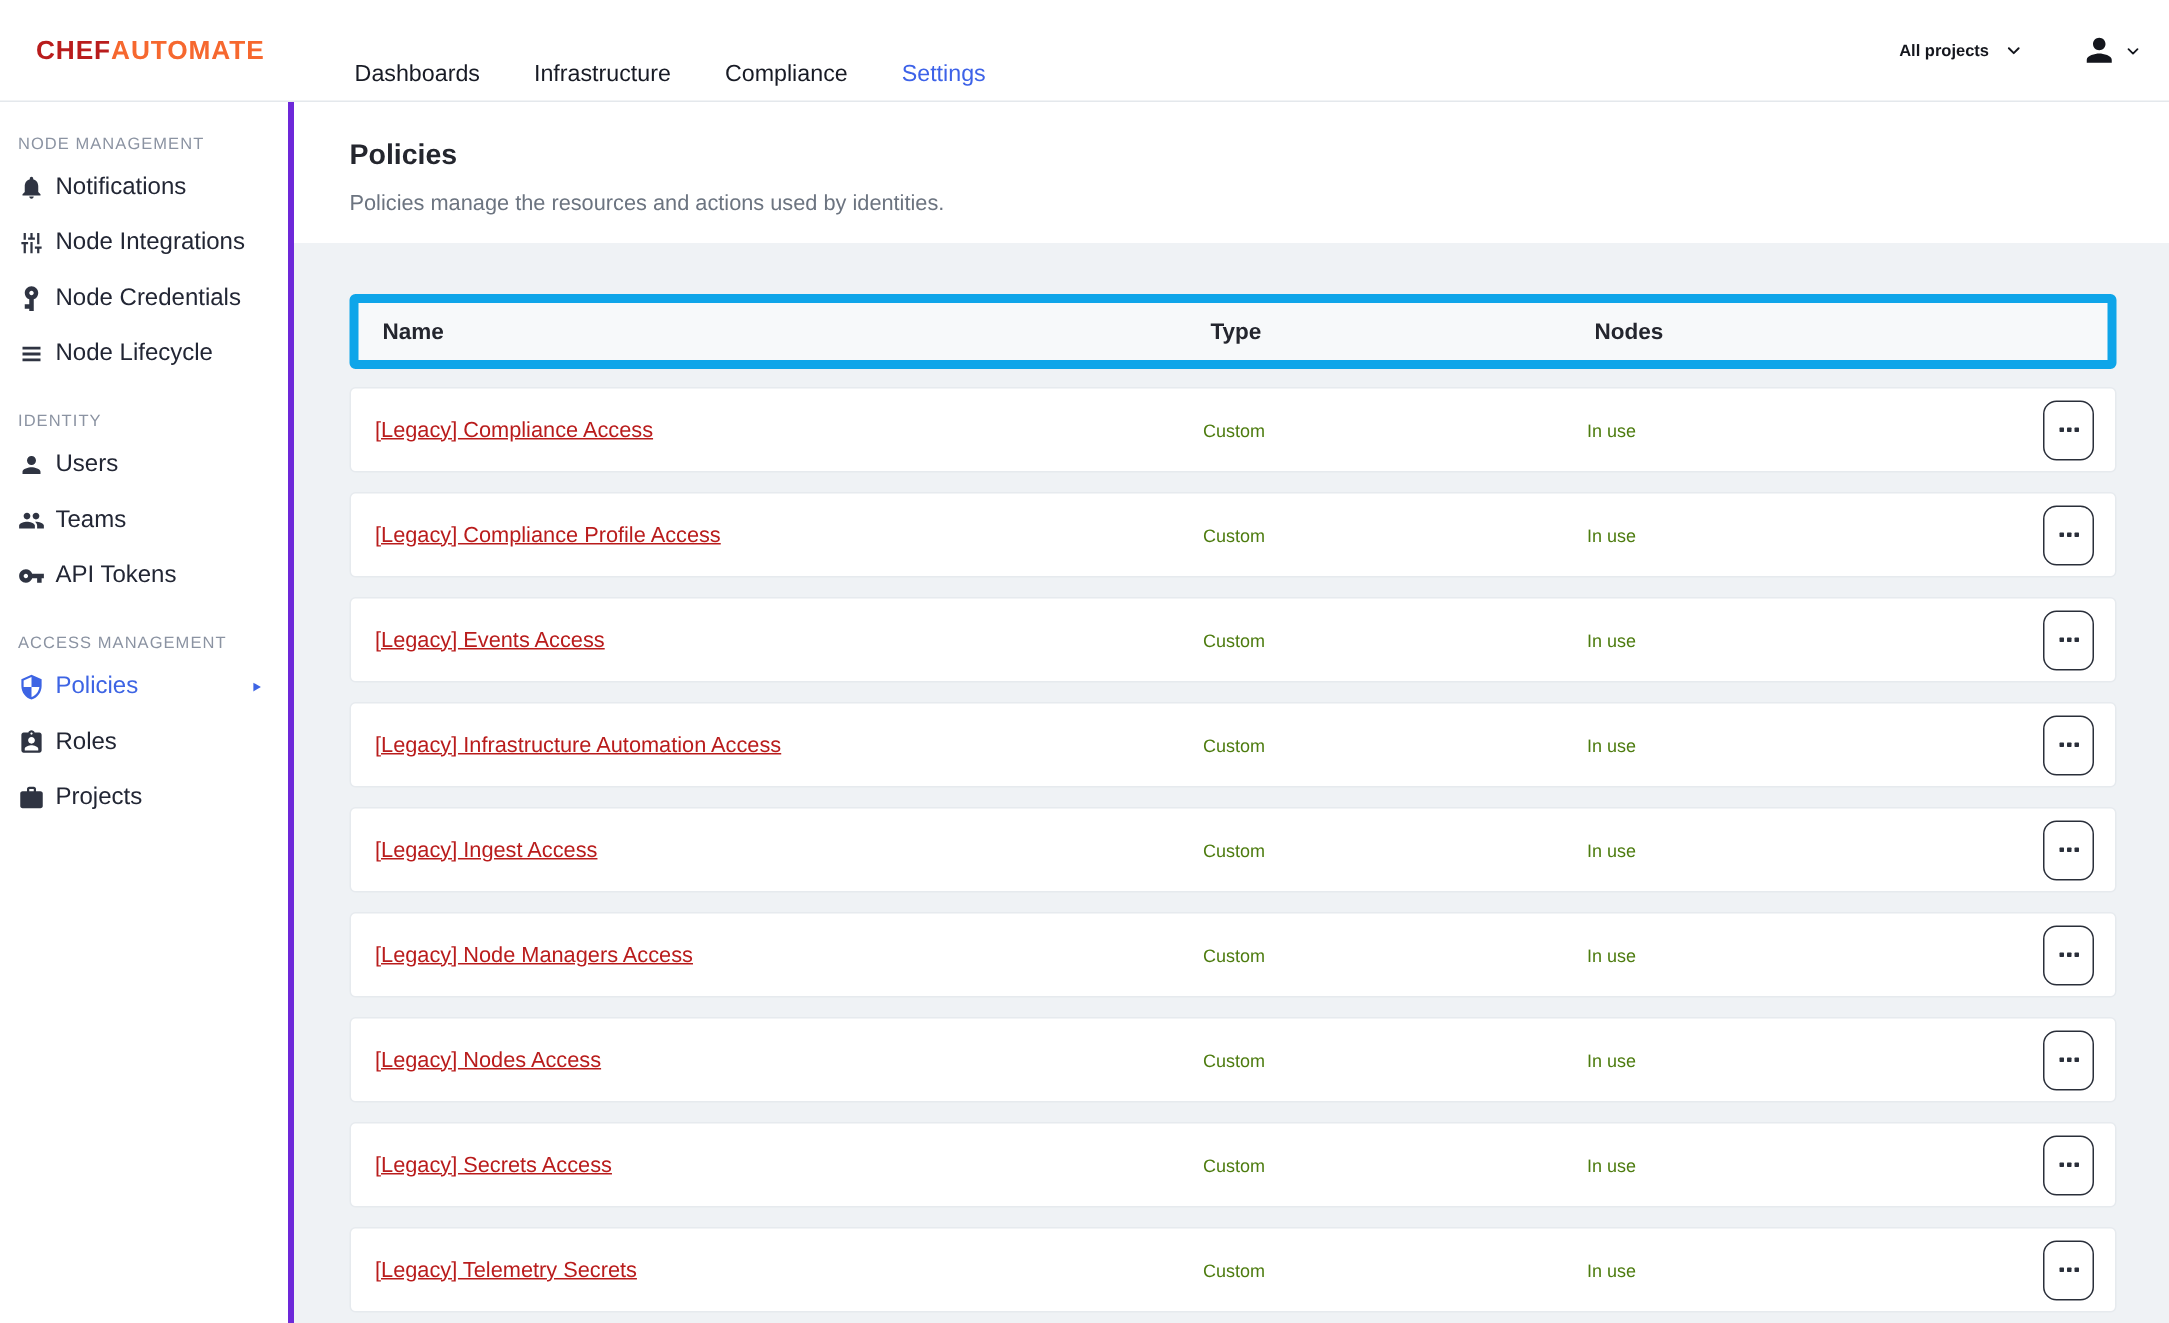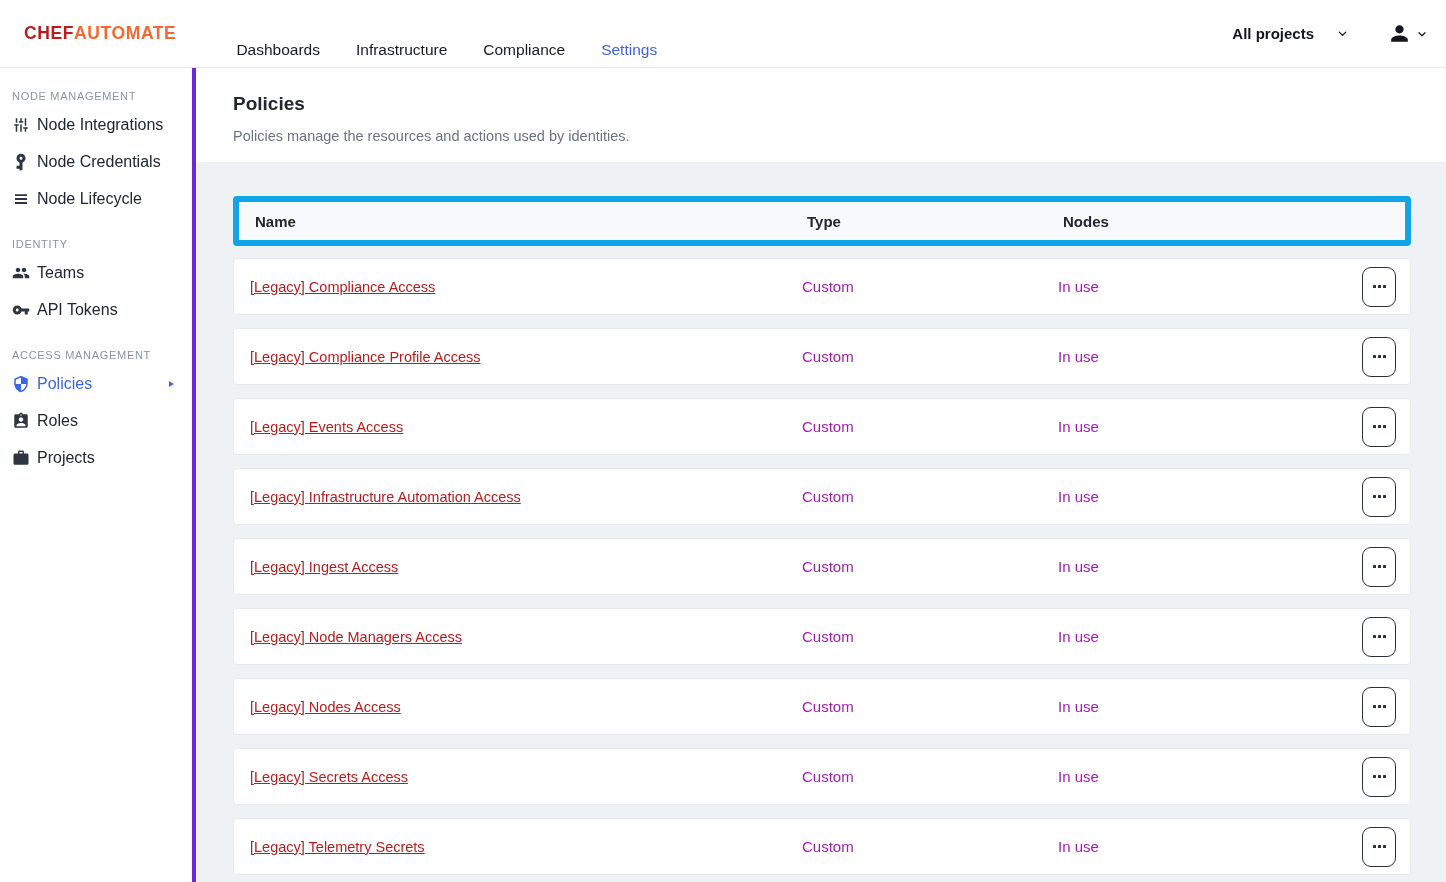--- a/index.html
+++ b/index.html
@@ -32,22 +32,22 @@
   .main-nav { display: flex; align-items: center; margin-left: 60px; gap: 36px; margin-top: 32px; }
   .nav-link {
     font-size: 15.5px;
     color: #181b25;
     text-decoration: none;
     cursor: pointer;
   }
   .nav-link.active { color: #3d62e8; }
   .topbar-right { margin-left: auto; display: flex; align-items: center; gap: 38px; }
   .projects-filter {
-    display: flex; align-items: center; gap: 22px;
-    font-size: 15px; font-weight: 700; color: #14161d; cursor: pointer;
+    display: flex; align-items: center; gap: 10px;
+    font-size: 11px; font-weight: 700; color: #14161d; cursor: pointer;
   }
   .user-menu { display: flex; align-items: center; gap: 4px; color: #14161d; cursor: pointer; }
 
   
   .layout { display: flex; height: 814px; }
 
   
   .sidebar {
     width: 196px;
     background: #ffffff;
@@ -113,21 +113,21 @@
     border-radius: 4px;
     margin-bottom: 13px;
   }
   .cell-name {
     font-size: 14.5px;
     color: #b91c1c;
     text-decoration: underline;
     cursor: pointer;
     justify-self: start;
   }
-  .cell-type, .cell-status { font-size: 15px; color: #a21caf; }
+  .cell-type, .cell-status { font-size: 12px; color: #4d7c0f; }
   .menu-btn {
     width: 34px; height: 40px;
     margin-right: 14px;
     background: #ffffff;
     border: 1.5px solid #2a2f3a;
     border-radius: 9px;
     display: flex; align-items: center; justify-content: center; gap: 2px;
     cursor: pointer;
   }
   .menu-btn i { width: 3px; height: 3px; background: #2a2f3a; border-radius: 0.5px; display: block; }
@@ -170,20 +170,28 @@
   </div>
 </header>
 
 <div class="layout">
   <aside class="sidebar" id="sidebar">
       <div class="side-section">
         <div class="side-heading">NODE MANAGEMENT</div>
         <div class="side-item">
           <span class="icon">
             <svg width="18" height="18" viewBox="0 0 24 24" fill="currentColor">
+              <path d="M12 22c1.1 0 2-.9 2-2h-4c0 1.1.9 2 2 2zm6-6v-5c0-3.07-1.63-5.64-4.5-6.32V4c0-.83-.67-1.5-1.5-1.5s-1.5.67-1.5 1.5v.68C7.63 5.36 6 7.92 6 11v5l-2 2v1h16v-1l-2-2z"></path>
+            </svg>
+          </span>
+          <span class="side-label">Notifications</span>
+        </div>
+        <div class="side-item">
+          <span class="icon">
+            <svg width="18" height="18" viewBox="0 0 24 24" fill="currentColor">
               <g transform="rotate(90 12 12)">
                 <path d="M3 17v2h6v-2H3zM3 5v2h10V5H3zm10 16v-2h8v-2h-8v-2h-2v6h2zM7 9v2H3v2h4v2h2V9H7zm14 4v-2H11v2h10zm-6-4h2V7h4V5h-4V3h-2v6z"></path>
               </g>
             </svg>
           </span>
           <span class="side-label">Node Integrations</span>
         </div>
         <div class="side-item">
           <span class="icon">
             <svg width="18" height="18" viewBox="0 0 24 24" fill="currentColor">
@@ -198,20 +206,28 @@
           <span class="icon">
             <svg width="18" height="18" viewBox="0 0 24 24" fill="currentColor">
               <path d="M4 5.5h16V8H4zM4 10.75h16v2.5H4zM4 16h16v2.5H4z"></path>
             </svg>
           </span>
           <span class="side-label">Node Lifecycle</span>
         </div>
       </div>
       <div class="side-section">
         <div class="side-heading">IDENTITY</div>
+        <div class="side-item">
+          <span class="icon">
+            <svg width="18" height="18" viewBox="0 0 24 24" fill="currentColor">
+              <path d="M12 12c2.21 0 4-1.79 4-4s-1.79-4-4-4-4 1.79-4 4 1.79 4 4 4zm0 2c-2.67 0-8 1.34-8 4v2h16v-2c0-2.66-5.33-4-8-4z"></path>
+            </svg>
+          </span>
+          <span class="side-label">Users</span>
+        </div>
         <div class="side-item">
           <span class="icon">
             <svg width="18" height="18" viewBox="0 0 24 24" fill="currentColor">
               <path d="M16 11c1.66 0 2.99-1.34 2.99-3S17.66 5 16 5c-1.66 0-3 1.34-3 3s1.34 3 3 3zm-8 0c1.66 0 2.99-1.34 2.99-3S9.66 5 8 5C6.34 5 5 6.34 5 8s1.34 3 3 3zm0 2c-2.33 0-7 1.17-7 3.5V19h14v-2.5c0-2.33-4.67-3.5-7-3.5zm8 0c-.29 0-.62.02-.97.05 1.16.84 1.97 1.97 1.97 3.45V19h6v-2.5c0-2.33-4.67-3.5-7-3.5z"></path>
             </svg>
           </span>
           <span class="side-label">Teams</span>
         </div>
         <div class="side-item">
           <span class="icon">

